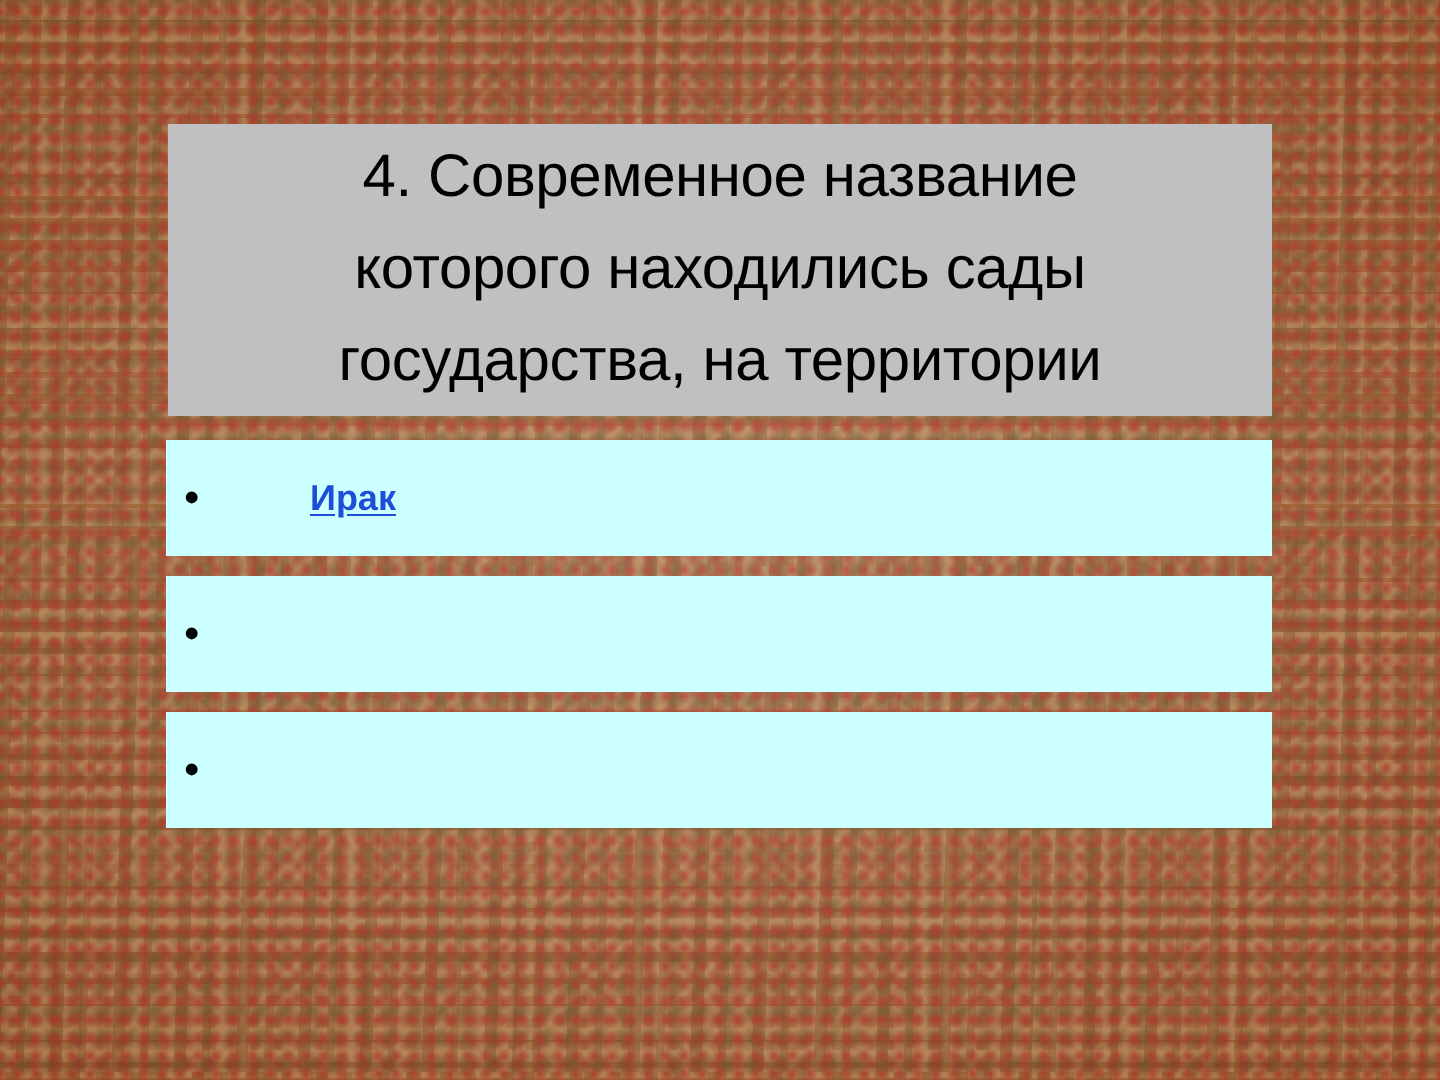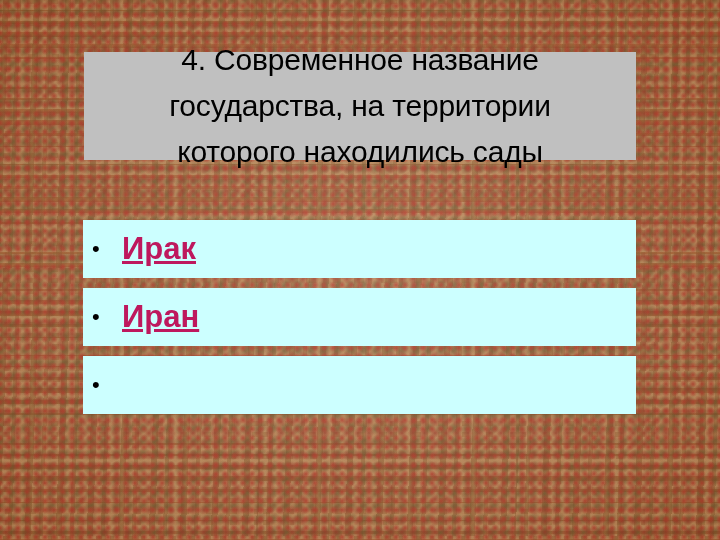--- a/index.html
+++ b/index.html
@@ -180,23 +180,23 @@
 
   .bg-vignette {
     background:
       radial-gradient(ellipse 560px 420px at 50% 50%, rgba(255,246,220,0.18), rgba(120,74,28,0.22) 100%);
   }
 
   
   #title-box {
     position: absolute;
     left: 84px;
-    top: 52px;
+    top: 62px;
     width: 552px;
-    height: 108px;
+    height: 146px;
     z-index: 5;
     background: #c0c0c0;
     display: flex;
     flex-direction: column;
     align-items: center;
     justify-content: center;
     box-sizing: border-box;
     padding: 0 6px;
   }
   .title-line {
@@ -228,57 +228,57 @@
   .option-bullet {
     width: 30px;
     margin-left: 9px;
     color: #000000;
     font-size: 22px;
     line-height: 1;
     text-align: left;
     flex: 0 0 auto;
   }
   .option-link {
-    color: #be185d;
+    color: #1d4ed8;
     text-decoration: underline;
     text-underline-offset: 2px;
     font-family: "Liberation Sans", sans-serif;
-    font-size: 31px;
+    font-size: 18px;
     font-weight: 700;
     line-height: 30px;
     white-space: nowrap;
     cursor: pointer;
+    margin-left: 33px;
   }
 </style>
 </head>
 <body>
 
 <div id="slide">
 
   <div class="bg-layer bg-base"></div>
   <div class="bg-layer bg-cards"></div>
   <div class="bg-layer bg-script"></div>
   <div class="bg-layer bg-seams"></div>
   <div class="bg-layer bg-seals"></div>
   <div class="bg-layer bg-frames"></div>
   <div class="bg-layer bg-vignette"></div>
 
   <div id="title-box">
     <div class="title-line">4. Современное название</div>
+    <div class="title-line">которого находились сады</div>
     <div class="title-line">государства, на территории</div>
-    <div class="title-line">которого находились сады</div>
   </div>
 
   <div class="option-box" id="option-0">
     <span class="option-bullet">•</span>
     <a class="option-link" href="#">Ирак</a>
   </div>
 
   <div class="option-box" id="option-1">
     <span class="option-bullet">•</span>
-    <a class="option-link" href="#">Иран</a>
   </div>
 
   <div class="option-box" id="option-2">
     <span class="option-bullet">•</span>
   </div>
 
 </div>
 
 </body></html>

